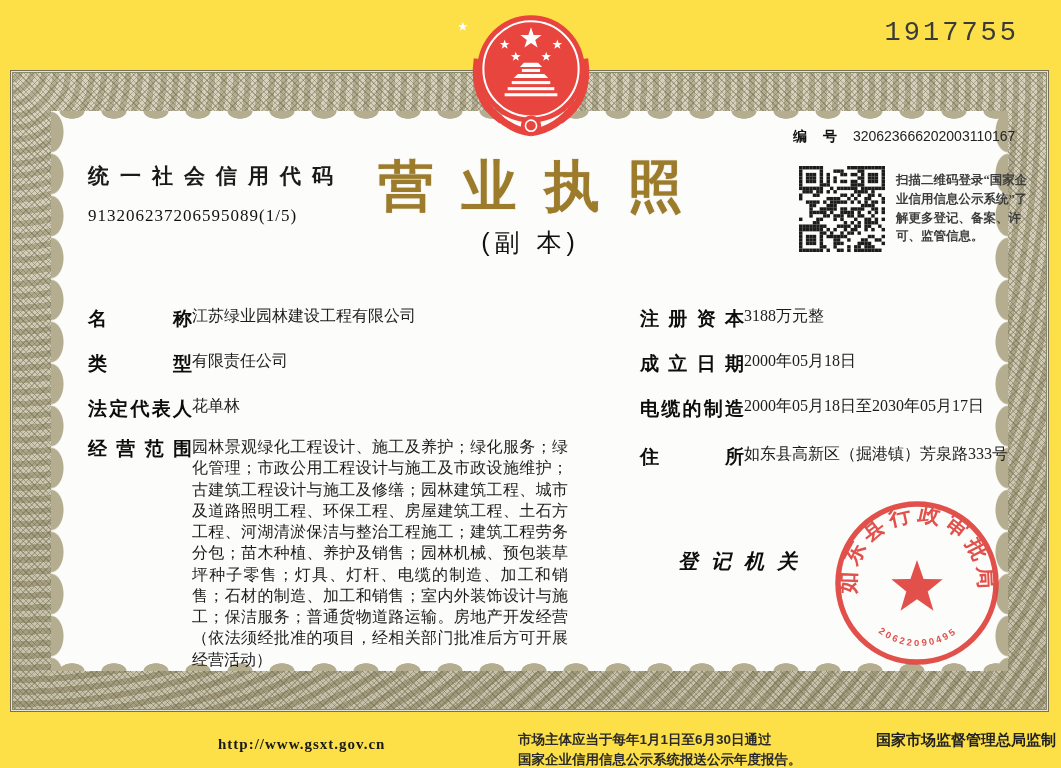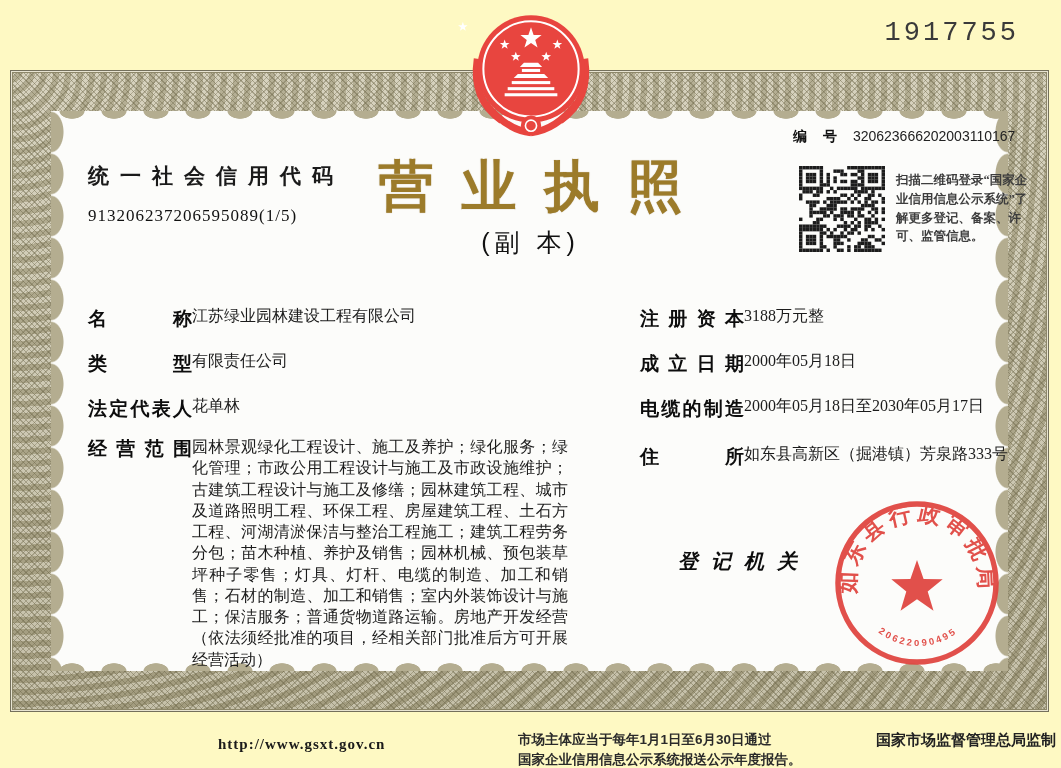--- a/index.html
+++ b/index.html
@@ -1,19 +1,19 @@
 <!DOCTYPE html>
 <html><head>
 <meta charset="utf-8">
 <style>
   * { margin:0; padding:0; box-sizing:border-box; }
   html,body { background:#e9e9e9; }
   .page{
     position:relative; width:1061px; height:768px;
-    background:#fef9c3; overflow:hidden;
+    background:#fde047; overflow:hidden;
     font-family:"Liberation Sans", sans-serif;
     color:#222;
   }
   
   .serial{
     position:absolute; top:18px; right:42px;
     font-family:"Liberation Mono", monospace;
     font-size:27px; letter-spacing:3px; color:#3a3a3a;
   }
   

